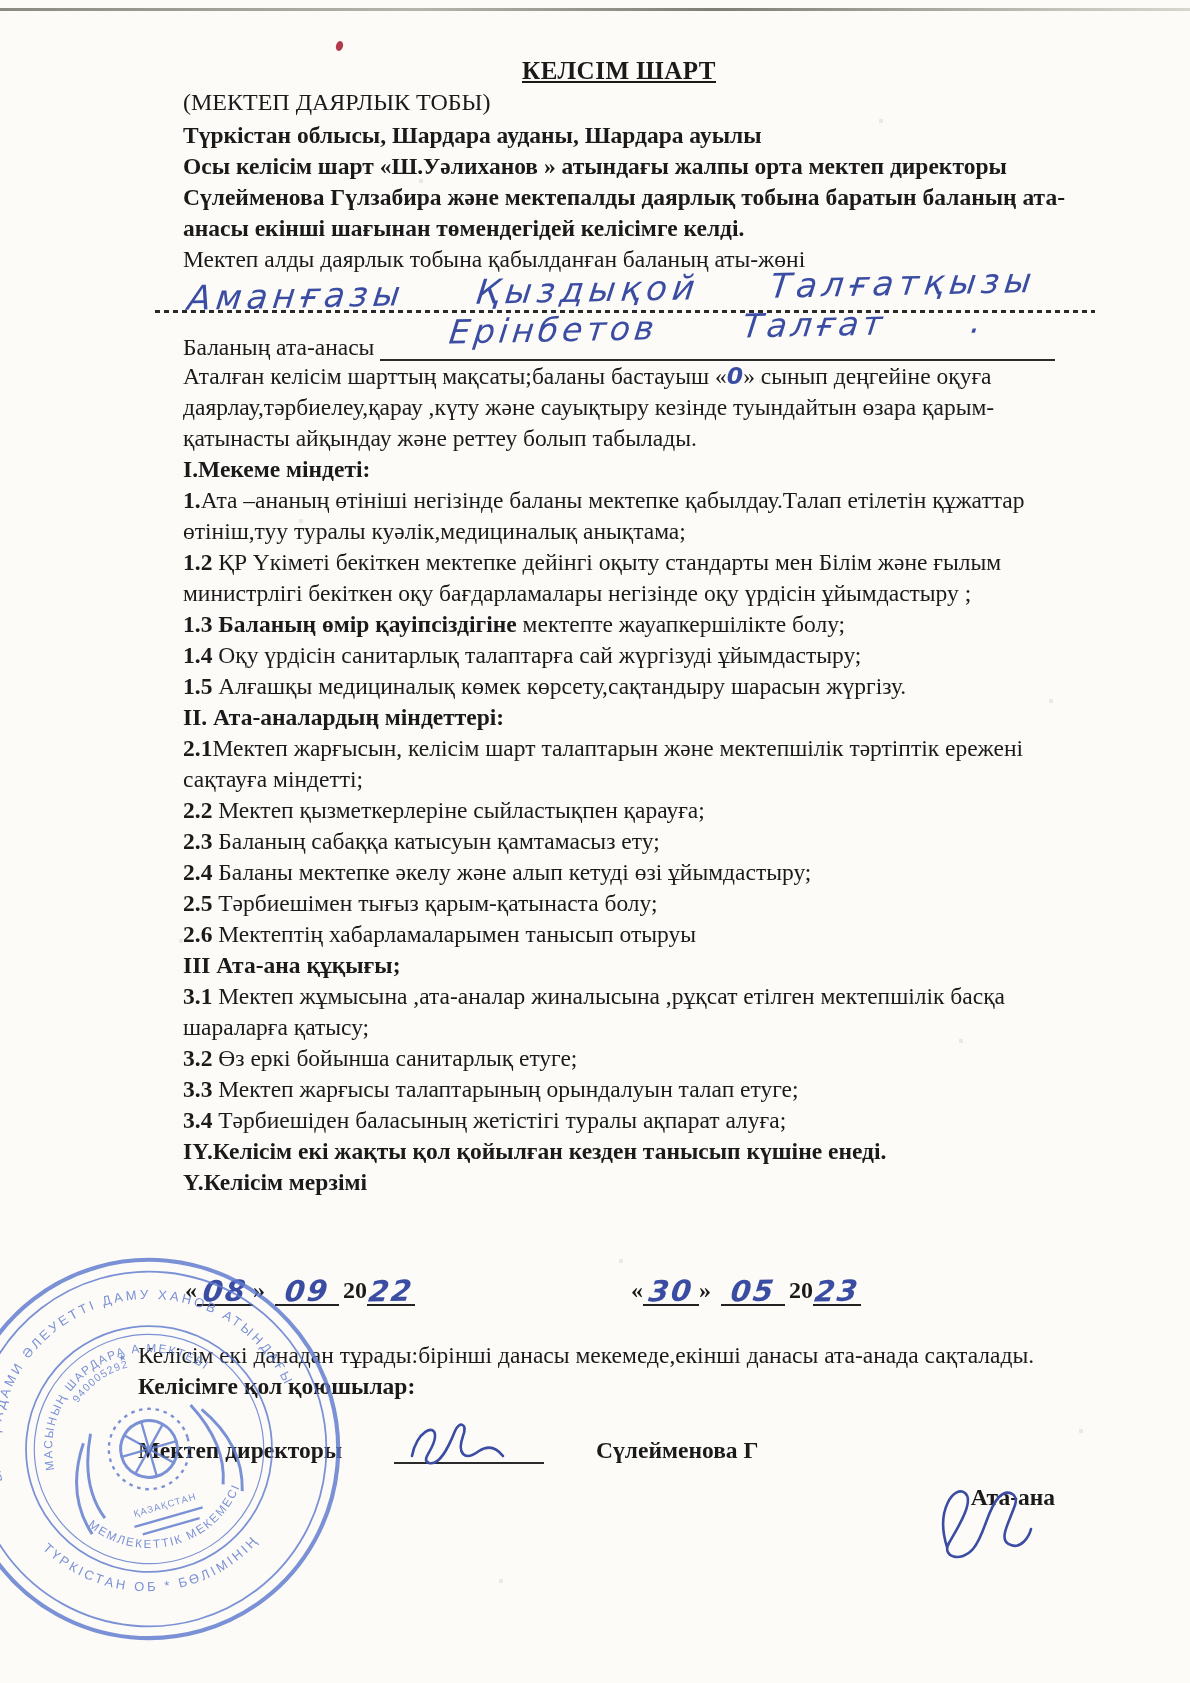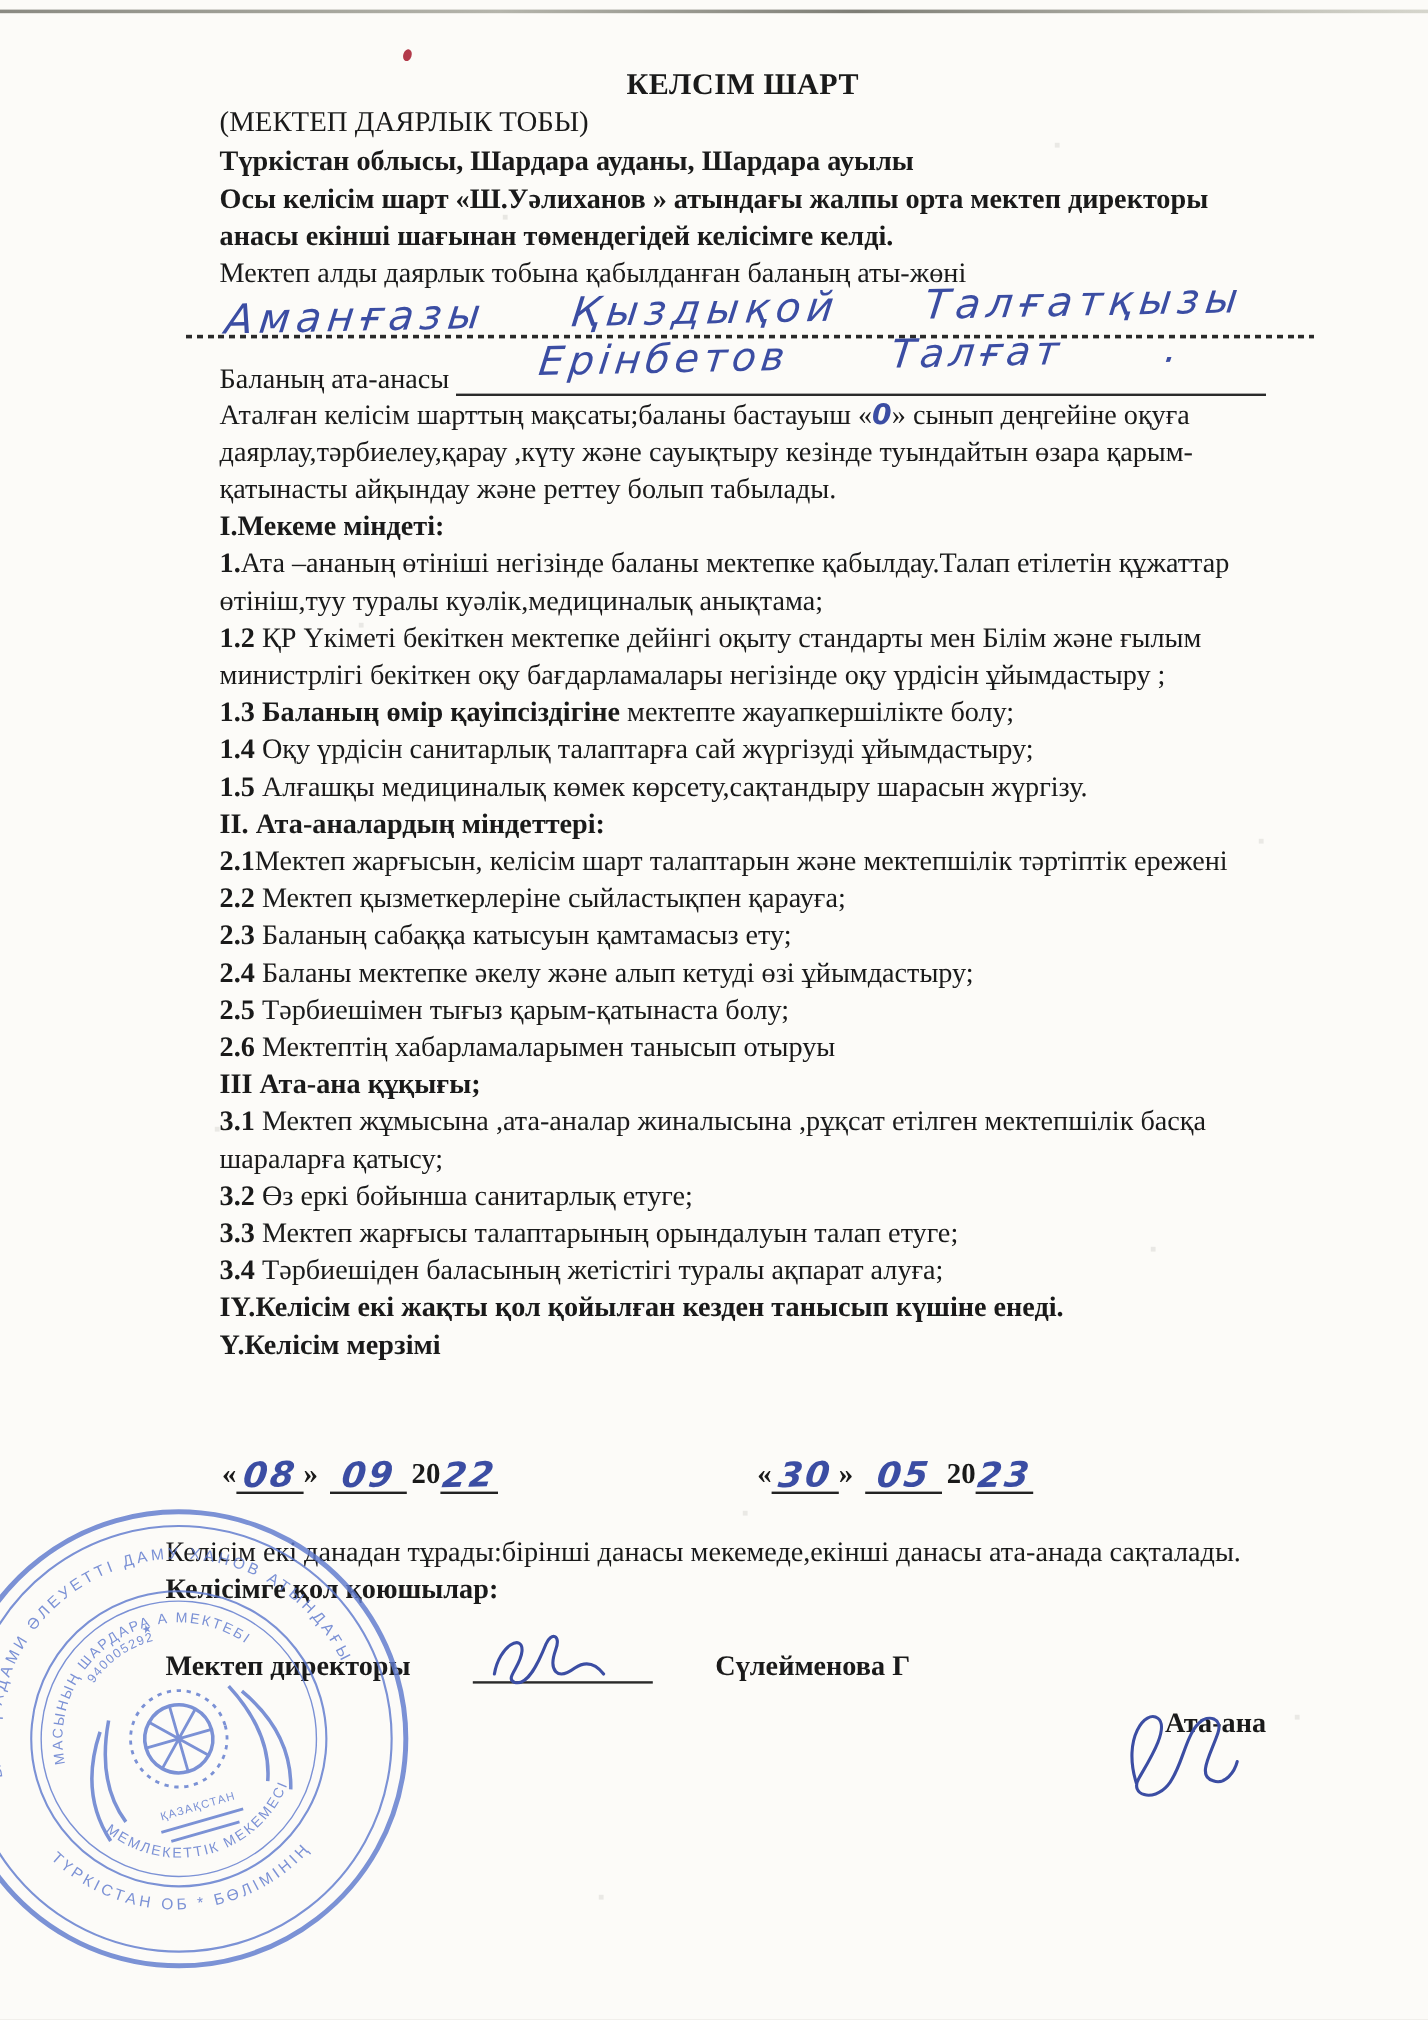--- a/index.html
+++ b/index.html
@@ -15,21 +15,21 @@
   .speckles{position:absolute;left:0;top:0;width:2px;height:2px;background:transparent;
     box-shadow:420px 180px 0 1px rgba(110,110,100,.14),880px 120px 0 1px rgba(110,110,100,.12),
     300px 520px 0 1px rgba(110,110,100,.13),1050px 700px 0 1px rgba(110,110,100,.12),
     180px 940px 0 1px rgba(110,110,100,.12),960px 1040px 0 1px rgba(110,110,100,.13),
     620px 1260px 0 1px rgba(110,110,100,.12),1080px 1430px 0 1px rgba(110,110,100,.12),
     500px 1580px 0 1px rgba(110,110,100,.12),760px 380px 0 1px rgba(110,110,100,.10);}
 
   .content{position:absolute;left:183px;top:55px;width:872px;}
   .ln{font-size:23.5px;line-height:31px;margin:0;white-space:nowrap;}
   .bold{font-weight:bold;}
-  .title{font-size:25px;font-weight:bold;text-align:center;letter-spacing:.5px;line-height:32px;margin:0;}
+  .title{font-size:25px;font-weight:bold;text-align:center;letter-spacing:.5px;line-height:32px;margin:0;text-decoration:underline;}
   .subtitle{font-size:24px;text-align:left;line-height:31px;margin:0 0 2px 0;}
 
   .hw{display:inline-block;font-family:"DejaVu Sans",sans-serif;font-style:italic;
       color:#3b4da3;transform:skewX(-8deg) rotate(-1.2deg);}
   .ink0{color:#3b4da3;font-family:"DejaVu Sans",sans-serif;font-weight:bold;font-style:italic;}
 
   .hw-line{position:relative;height:42px;margin:2px 0 0 0;}
   .dotline{position:absolute;left:-28px;right:-40px;bottom:6px;height:3px;
     background:repeating-linear-gradient(90deg,#2a2a2a 0 5px,transparent 5px 9px);}
   .child-name{position:absolute;left:6px;top:-8px;font-size:34px;letter-spacing:5px;word-spacing:55px;}
@@ -72,20 +72,21 @@
   <div class="scan-top"></div>
   <div class="red-dot"></div>
   <div class="speckles"></div>
 
   <div class="content">
     <p class="title">КЕЛСІМ ШАРТ</p>
     <p class="subtitle">(МЕКТЕП ДАЯРЛЫК ТОБЫ)</p>
 
     <p class="ln bold">Түркістан  облысы, Шардара  ауданы, Шардара  ауылы</p>
     <p class="ln bold">Осы келісім шарт  «Ш.Уәлиханов » атындағы  жалпы орта  мектеп   директоры</p>
+    <p class="ln bold">Сүлейменова Гүлзабира  және мектепалды  даярлық тобына баратын баланың ата-</p>
     <p class="ln bold">анасы екінші шағынан төмендегідей келісімге келді.</p>
 
     <p class="ln">Мектеп алды даярлык тобына қабылданған баланың аты-жөні</p>
     <div class="hw-line">
       <span class="dotline"></span>
       <span class="hw child-name">Аманғазы Қыздықой Талғатқызы</span>
     </div>
 
     <div class="parent-row">
       <span class="parent-label">Баланың  ата-анасы</span>
@@ -102,20 +103,21 @@
         <p class="ln"><b>І.Мекеме міндеті:</b><span></span></p>
         <p class="ln"><b>1.</b><span>Ата –ананың өтініші негізінде баланы  мектепке қабылдау.Талап етілетін құжаттар</span></p>
         <p class="ln"><b></b><span>өтініш,туу туралы куәлік,медициналық анықтама;</span></p>
         <p class="ln"><b>1.2</b><span> ҚР Үкіметі бекіткен мектепке дейінгі оқыту стандарты мен Білім және ғылым</span></p>
         <p class="ln"><b></b><span>министрлігі бекіткен  оқу бағдарламалары негізінде оқу үрдісін ұйымдастыру ;</span></p>
         <p class="ln"><b>1.3 Баланың өмір қауіпсіздігіне</b><span> мектепте жауапкершілікте болу;</span></p>
         <p class="ln"><b>1.4</b><span>  Оқу үрдісін санитарлық талаптарға сай жүргізуді ұйымдастыру;</span></p>
         <p class="ln"><b>1.5</b><span> Алғашқы медициналық көмек көрсету,сақтандыру шарасын жүргізу.</span></p>
         <p class="ln"><b>ІІ. Ата-аналардың міндеттері:</b><span></span></p>
         <p class="ln"><b>2.1</b><span>Мектеп жарғысын, келісім шарт талаптарын  және мектепшілік тәртіптік ережені</span></p>
+        <p class="ln"><b></b><span>сақтауға міндетті;</span></p>
         <p class="ln"><b>2.2</b><span>  Мектеп қызметкерлеріне сыйластықпен қарауға;</span></p>
         <p class="ln"><b>2.3</b><span> Баланың сабаққа катысуын  қамтамасыз ету;</span></p>
         <p class="ln"><b>2.4</b><span> Баланы мектепке әкелу және алып кетуді өзі ұйымдастыру;</span></p>
         <p class="ln"><b>2.5</b><span> Тәрбиешімен тығыз қарым-қатынаста болу;</span></p>
         <p class="ln"><b>2.6</b><span> Мектептің   хабарламаларымен танысып отыруы</span></p>
         <p class="ln"><b>ІІІ  Ата-ана құқығы;</b><span></span></p>
         <p class="ln"><b>3.1</b><span> Мектеп жұмысына ,ата-аналар жиналысына ,рұқсат етілген мектепшілік басқа</span></p>
         <p class="ln"><b></b><span>шараларға қатысу;</span></p>
         <p class="ln"><b>3.2</b><span> Өз еркі бойынша санитарлық етуге;</span></p>
         <p class="ln"><b>3.3</b><span> Мектеп жарғысы талаптарының орындалуын талап етуге;</span></p>

